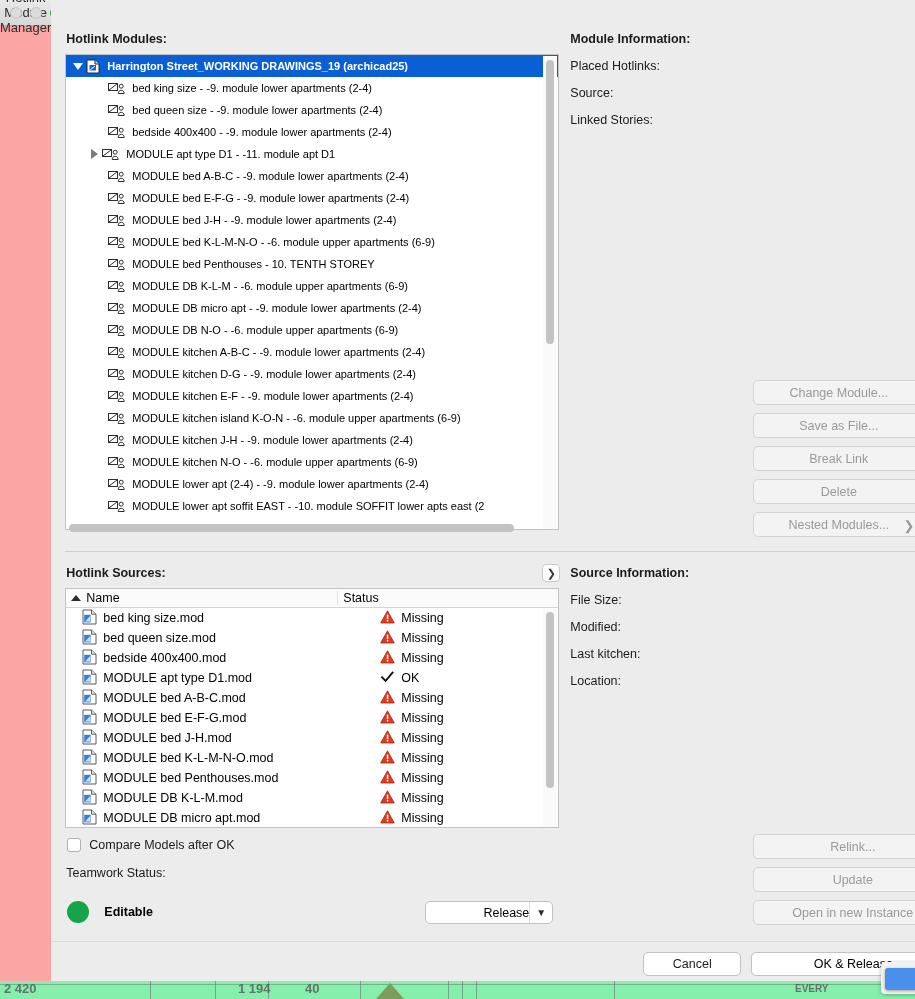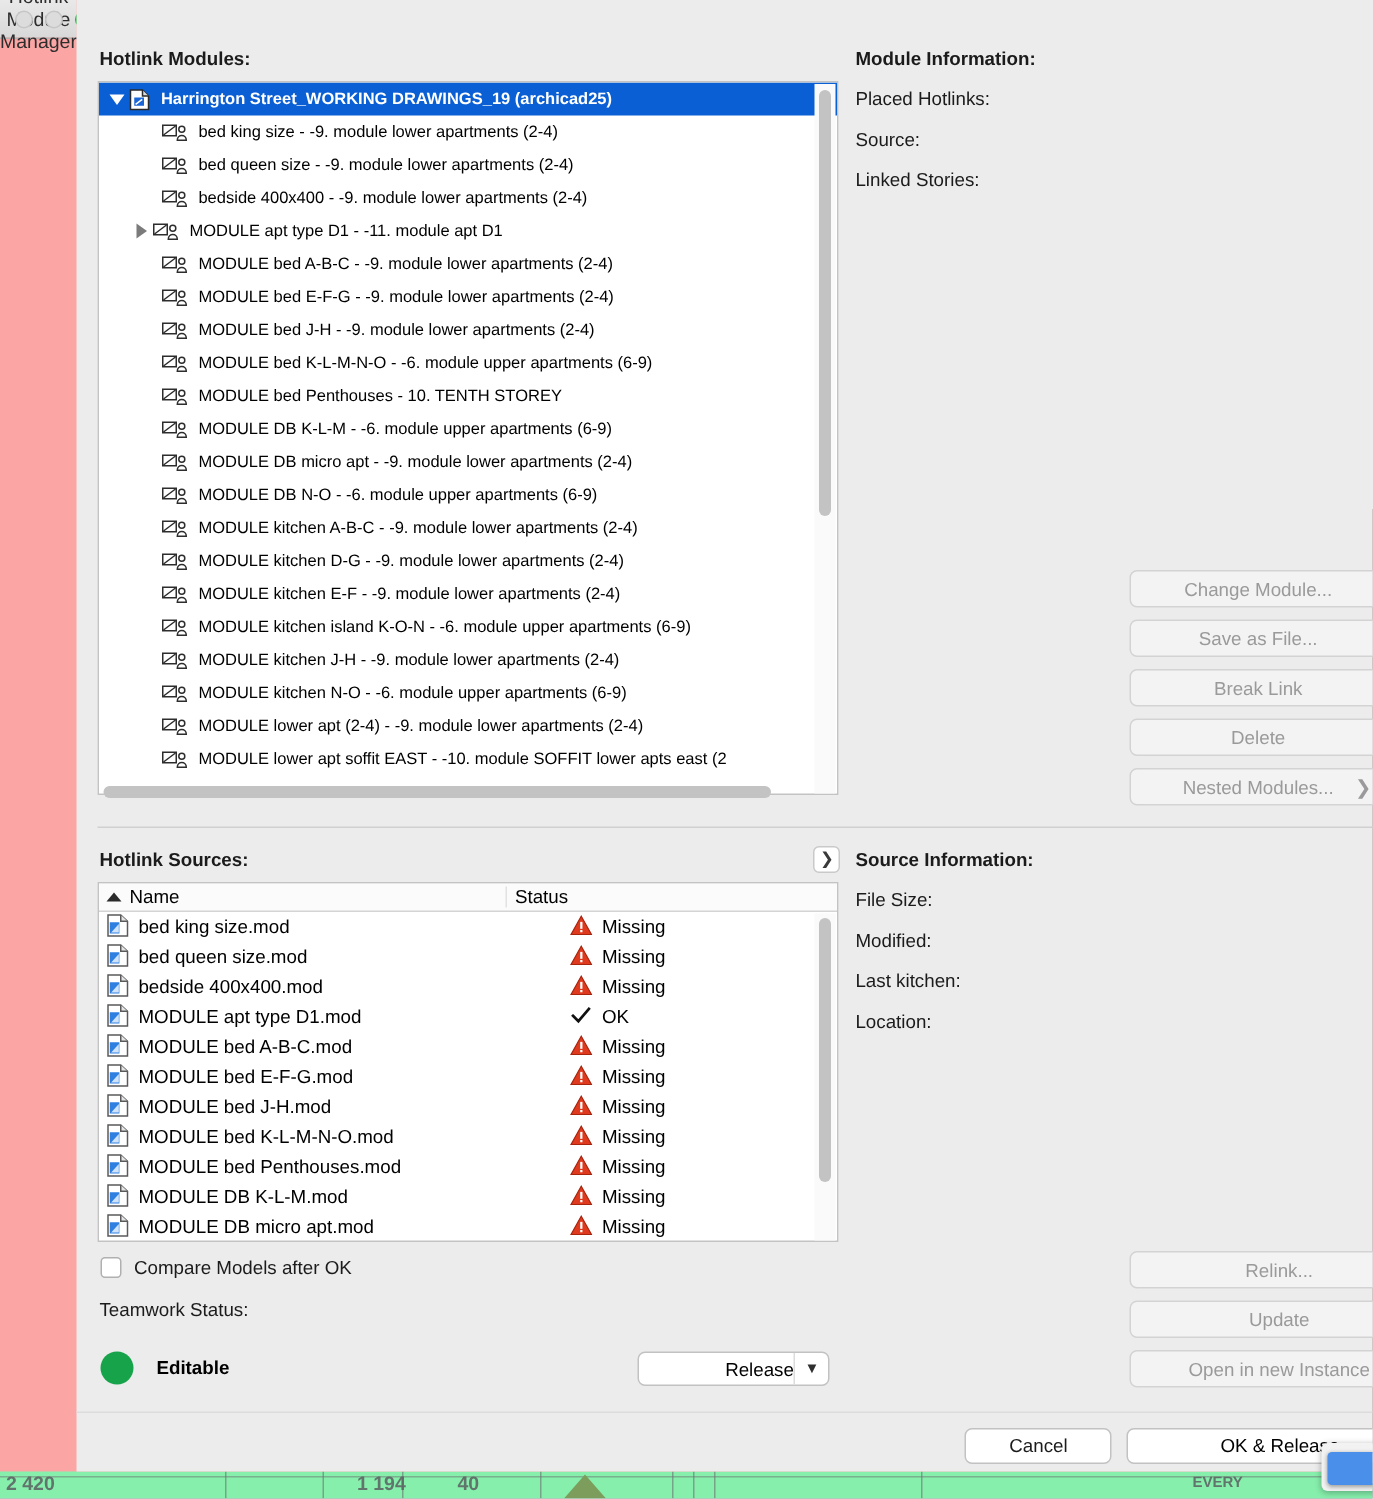--- a/index.html
+++ b/index.html
@@ -132,21 +132,21 @@
     height:19px; display:flex; background:#fbfbfb; border-bottom:1px solid #d4d4d4;
     font-size:12.5px; align-items:center;
   }
   #sources-head .col-name { width:272px; display:flex; align-items:center; padding-left:5px; border-right:1px solid #e2e2e2;}
   #sources-head .col-status { flex:1; padding-left:5px; }
   .sort-asc {
     width:0;height:0;border-left:5px solid transparent;border-right:5px solid transparent;
     border-bottom:6px solid #2b2b2b; margin-right:5px;
   }
   .src-row { height:20px; display:flex; align-items:center; font-size:12.5px; }
-  .src-row .c-name { width:272px; display:flex; align-items:center; padding-left:5px; white-space:nowrap;}
+  .src-row .c-name { width:272px; display:flex; align-items:center; padding-left:16px; white-space:nowrap;}
   .src-row .c-status { flex:1; display:flex; align-items:center; gap:6px; padding-left:42px;}
   .src-name-txt { margin-left:6px; }
   #src-vscroll { position:absolute; right:1px; top:20px; width:14px; height:219px; background:#fafafa; }
   #src-vthumb { position:absolute; left:3px; top:3px; width:8px; height:176px; border-radius:4px; background:#c3c3c3; }
 
   #srcinfo { position:absolute; left:519px; top:566px; width:385px; }
   #srcinfo .hdr { margin-bottom:13px; }
   #srcinfo .line { margin-bottom:13px; }
 
   

